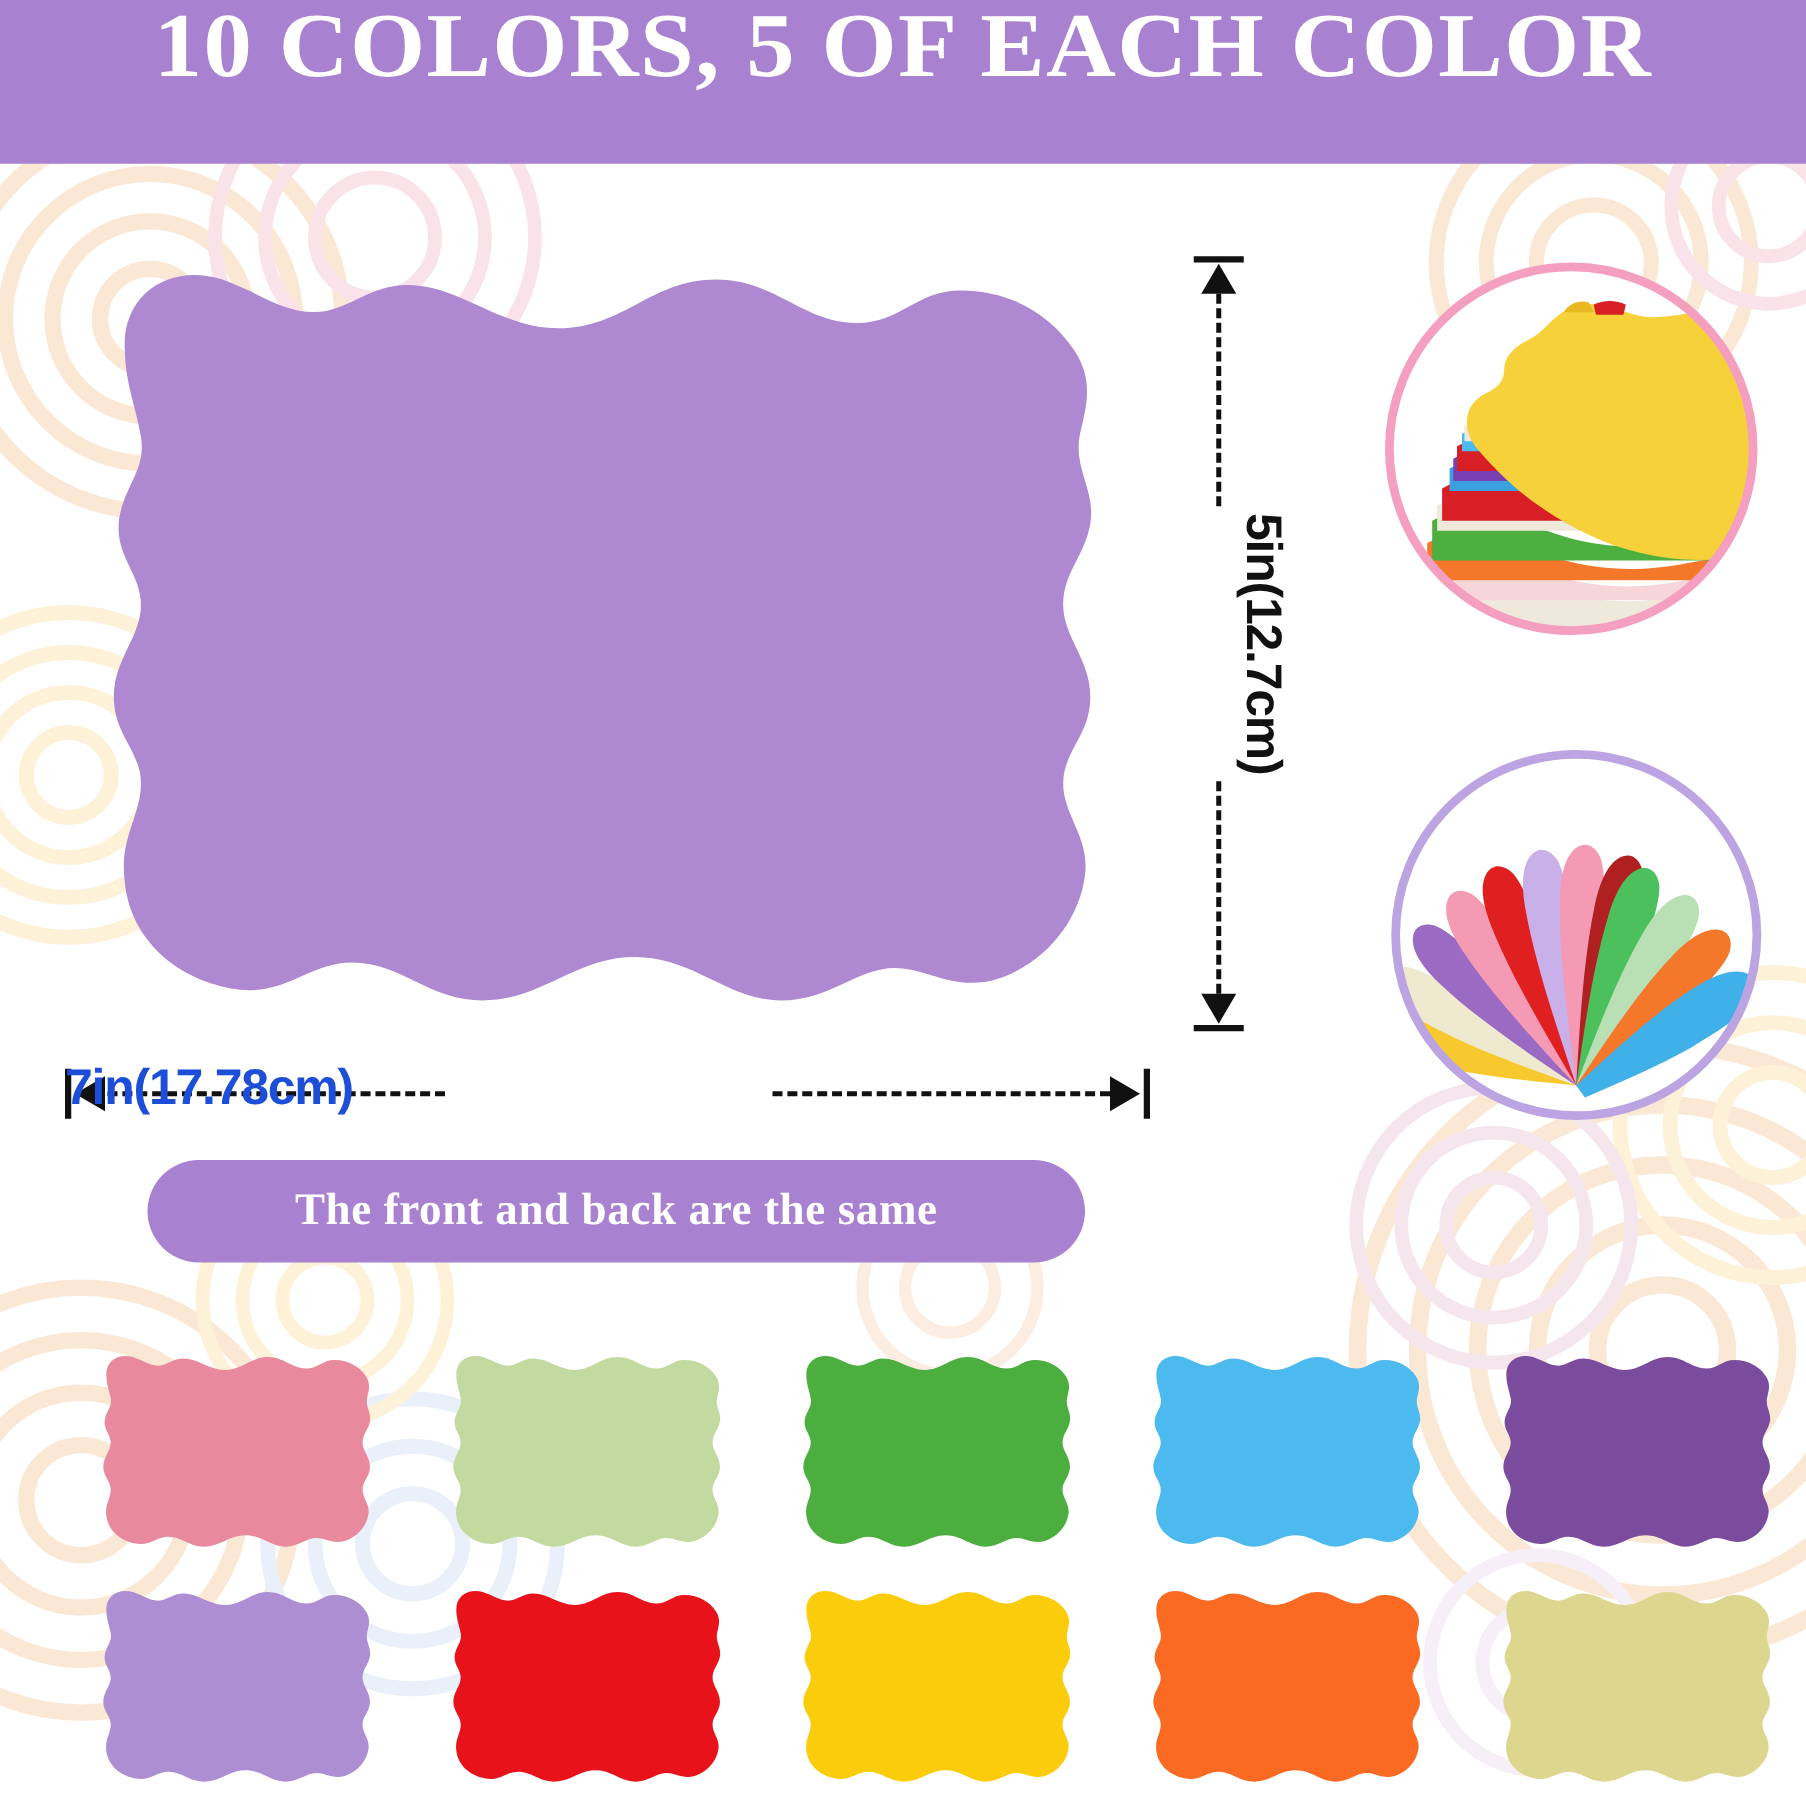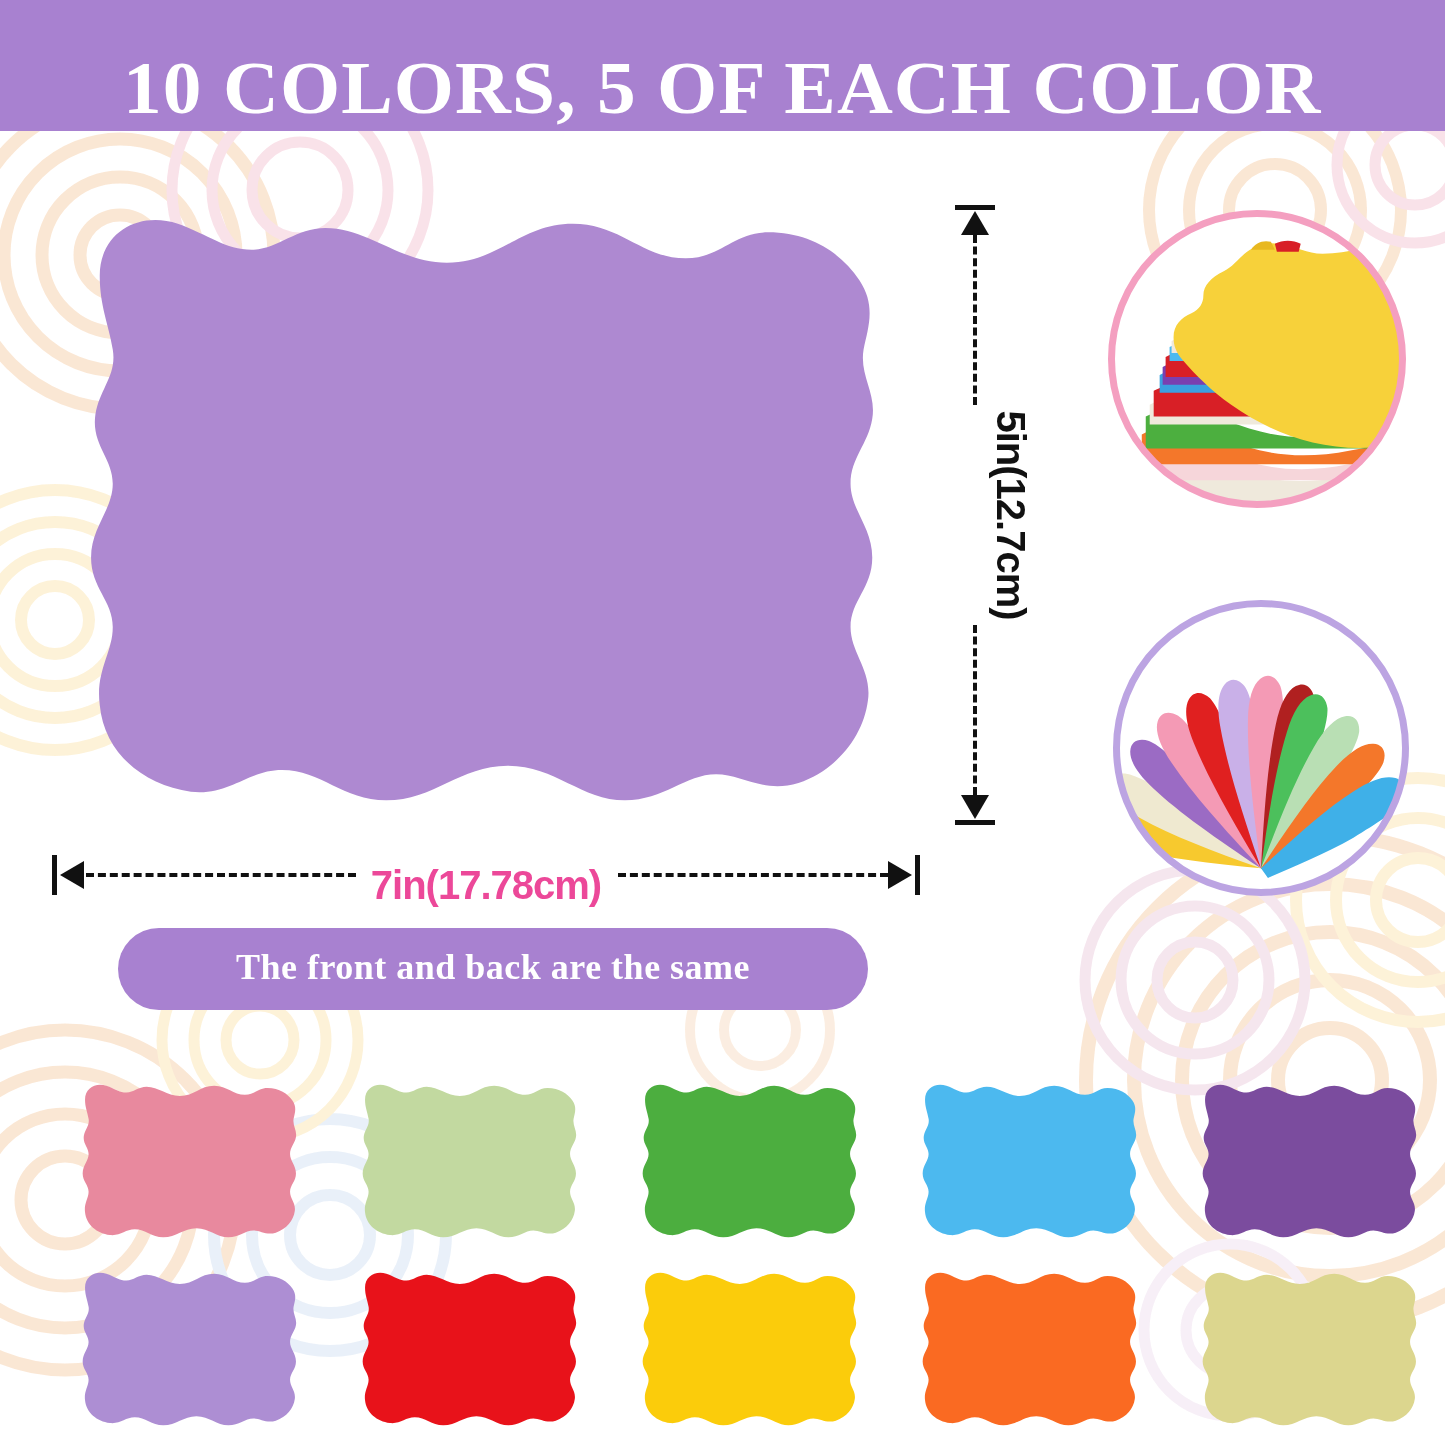--- a/index.html
+++ b/index.html
@@ -12,21 +12,21 @@
   }
 
   
   #bg-decor { position:absolute; inset:0; z-index:0; pointer-events:none; }
 
   
   #header-banner {
     position:absolute; left:0; top:0; width:1445px; height:131px;
     background:#a881d0;
     z-index:5;
-    display:flex; align-items:flex-end; justify-content:center;
+    display:flex; align-items:flex-start; justify-content:center;
   }
   #header-title {
     color:#ffffff;
     font-family:"Liberation Serif", serif;
     font-weight:700;
     font-size:73px;
     letter-spacing:1px;
     transform:scaleX(1.06);
     white-space:nowrap;
     line-height:1;
@@ -63,24 +63,23 @@
   }
   .arrow-up, .arrow-down {
     position:absolute; left:21px; width:0; height:0;
     border-left:14px solid transparent; border-right:14px solid transparent;
   }
   .arrow-up { border-bottom:24px solid #111; }
   .arrow-down { border-top:24px solid #111; }
 
   #dim-horizontal { position:absolute; left:52px; top:845px; width:868px; height:62px; }
   #dim-horizontal-label {
-    position:absolute; left:0; top:15px; width:100%;
-    text-align:center;
+    position:absolute; left:0; top:0; width:100%;
     font-family:"Liberation Sans", sans-serif;
-    font-weight:700; font-size:40px; color:#ec4899;
+    font-weight:700; font-size:40px; color:#1d4ed8;
     letter-spacing:-1px; white-space:nowrap;
     line-height:50px;
   }
   .dimh-line {
     position:absolute; top:28px; height:0;
     border-top:4px dashed #111;
   }
   .dimh-cap { position:absolute; top:10px; width:5px; height:40px; background:#111; }
   .arrow-left, .arrow-right {
     position:absolute; top:16px; width:0; height:0;

